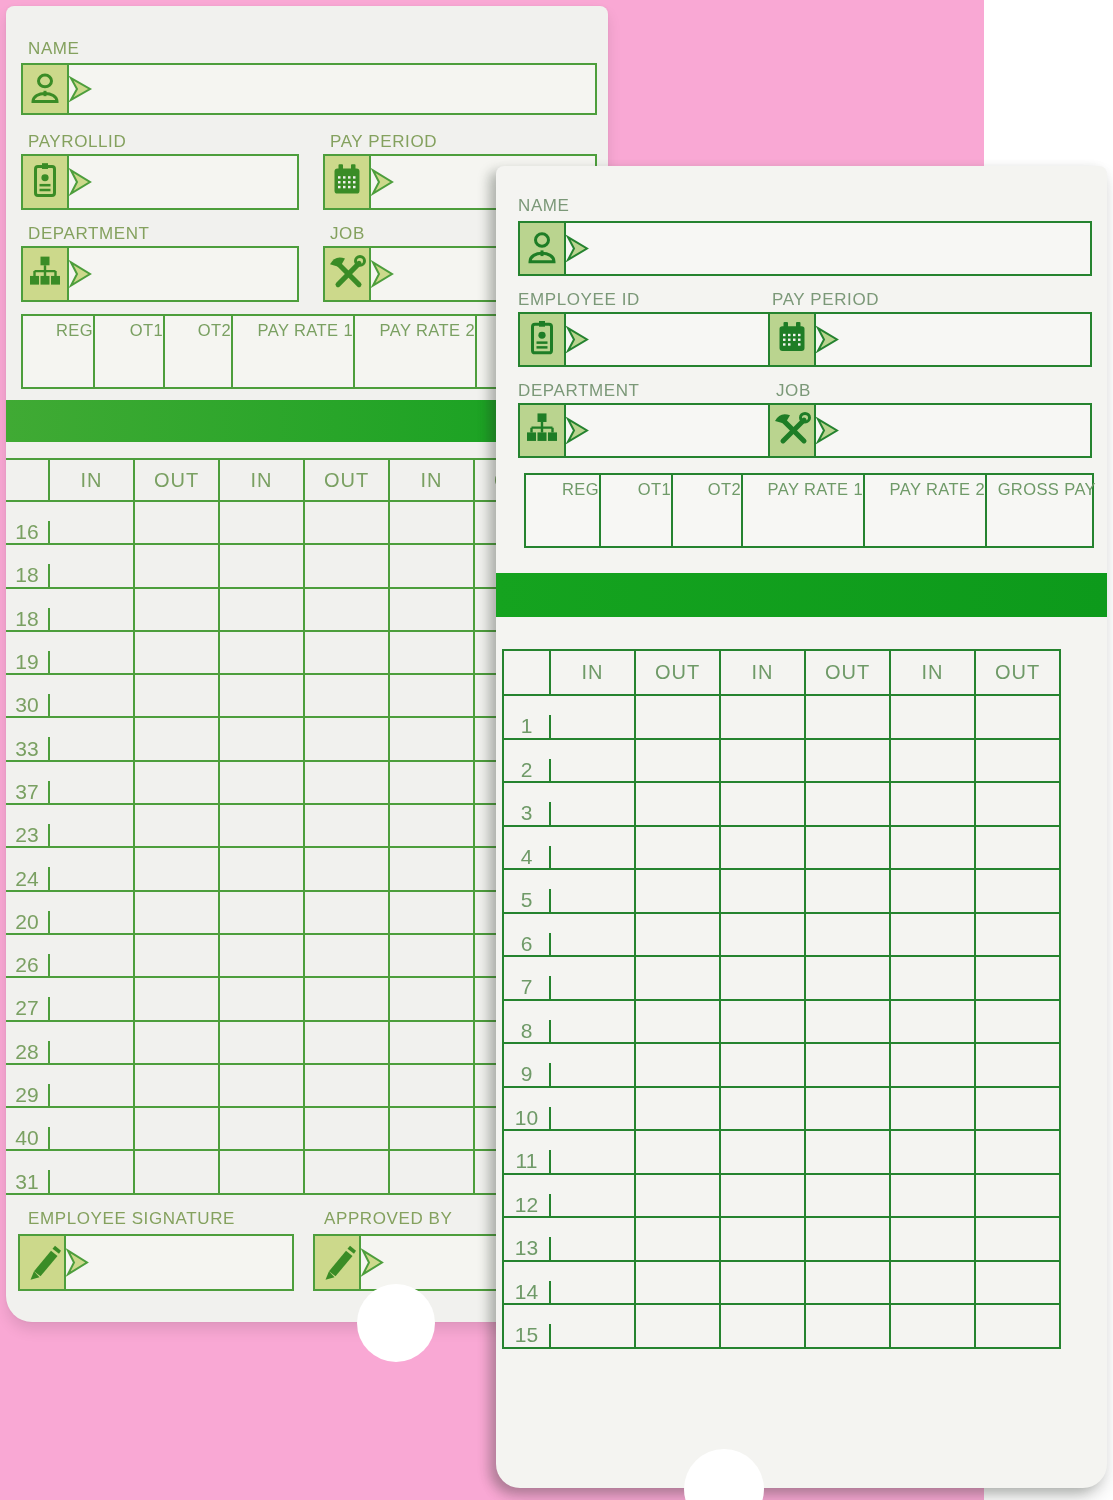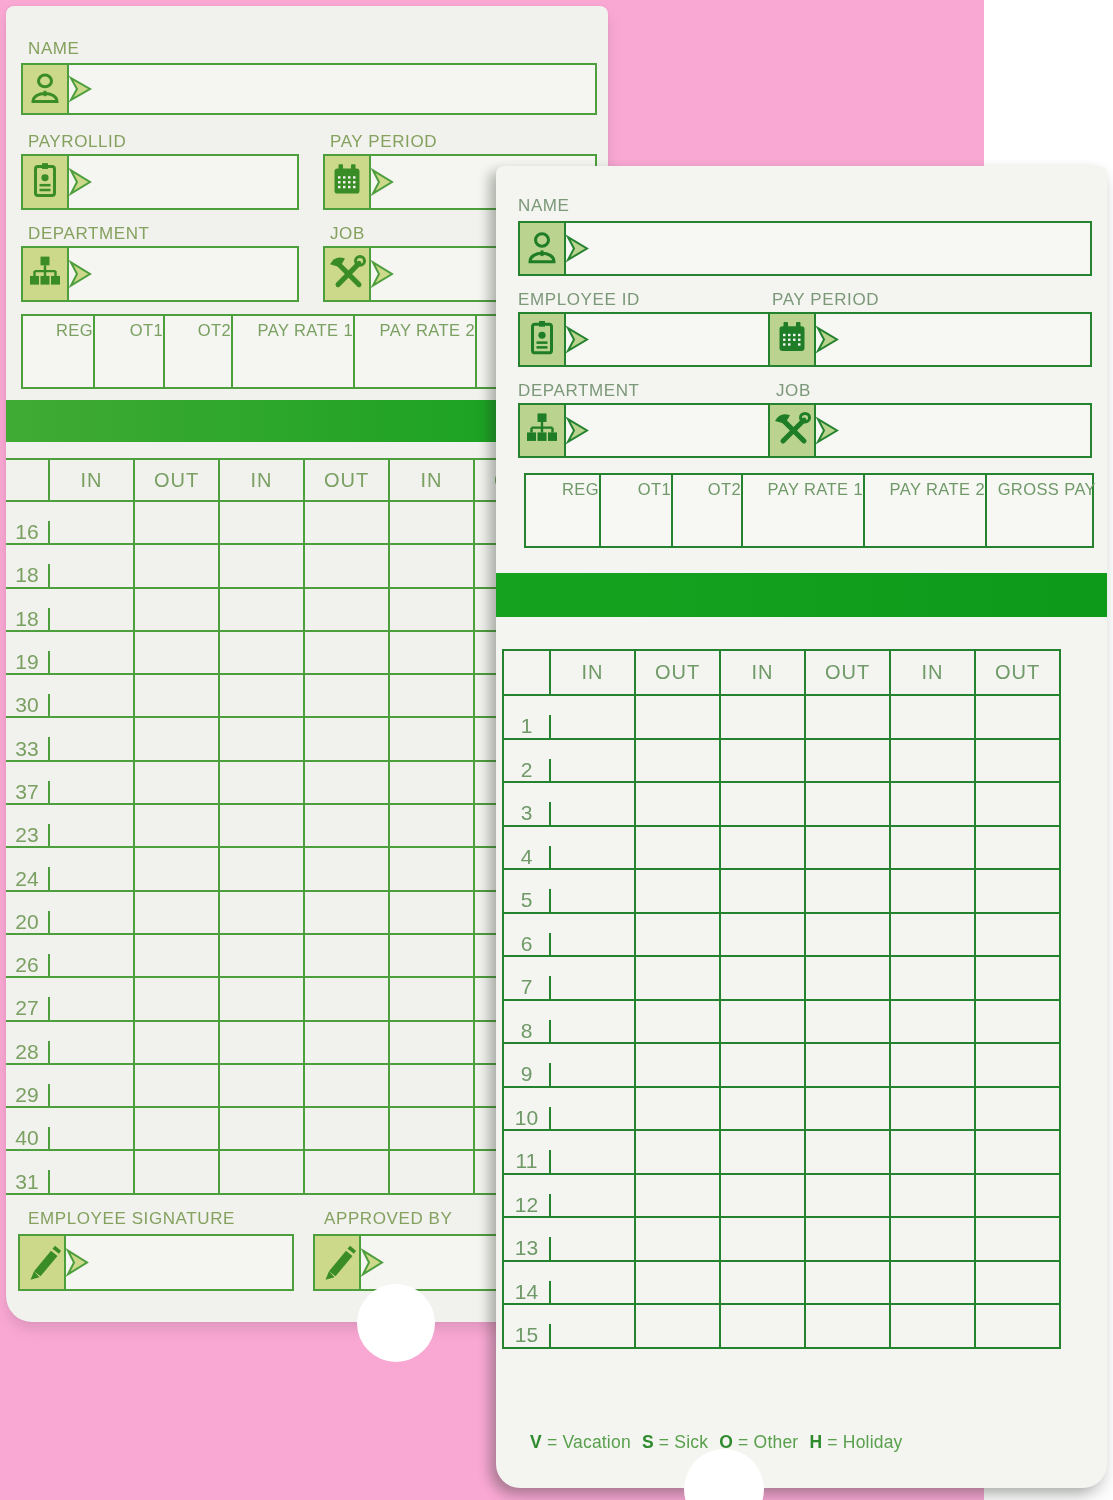--- a/index.html
+++ b/index.html
@@ -592,23 +592,17 @@
             <div class="c"></div>
             <div class="c"></div>
             <div class="c"></div>
             <div class="c"></div>
             <div class="c"></div>
             <div class="c"></div>
           </div>
         </div>
     </div>
 
-    <div class="legend">
-      <span class="lg"><b>V</b> <span>= Vacation</span></span>
-      <span class="lg"><b>S</b> <span>= Sick</span></span>
-      <span class="lg"><b>O</b> <span>= Other</span></span>
-      <span class="lg"><b>H</b> <span>= Holiday</span></span>
-    </div>
 
     <div class="notch"></div>
   </div>
 
 </div>
 
 </body></html>

